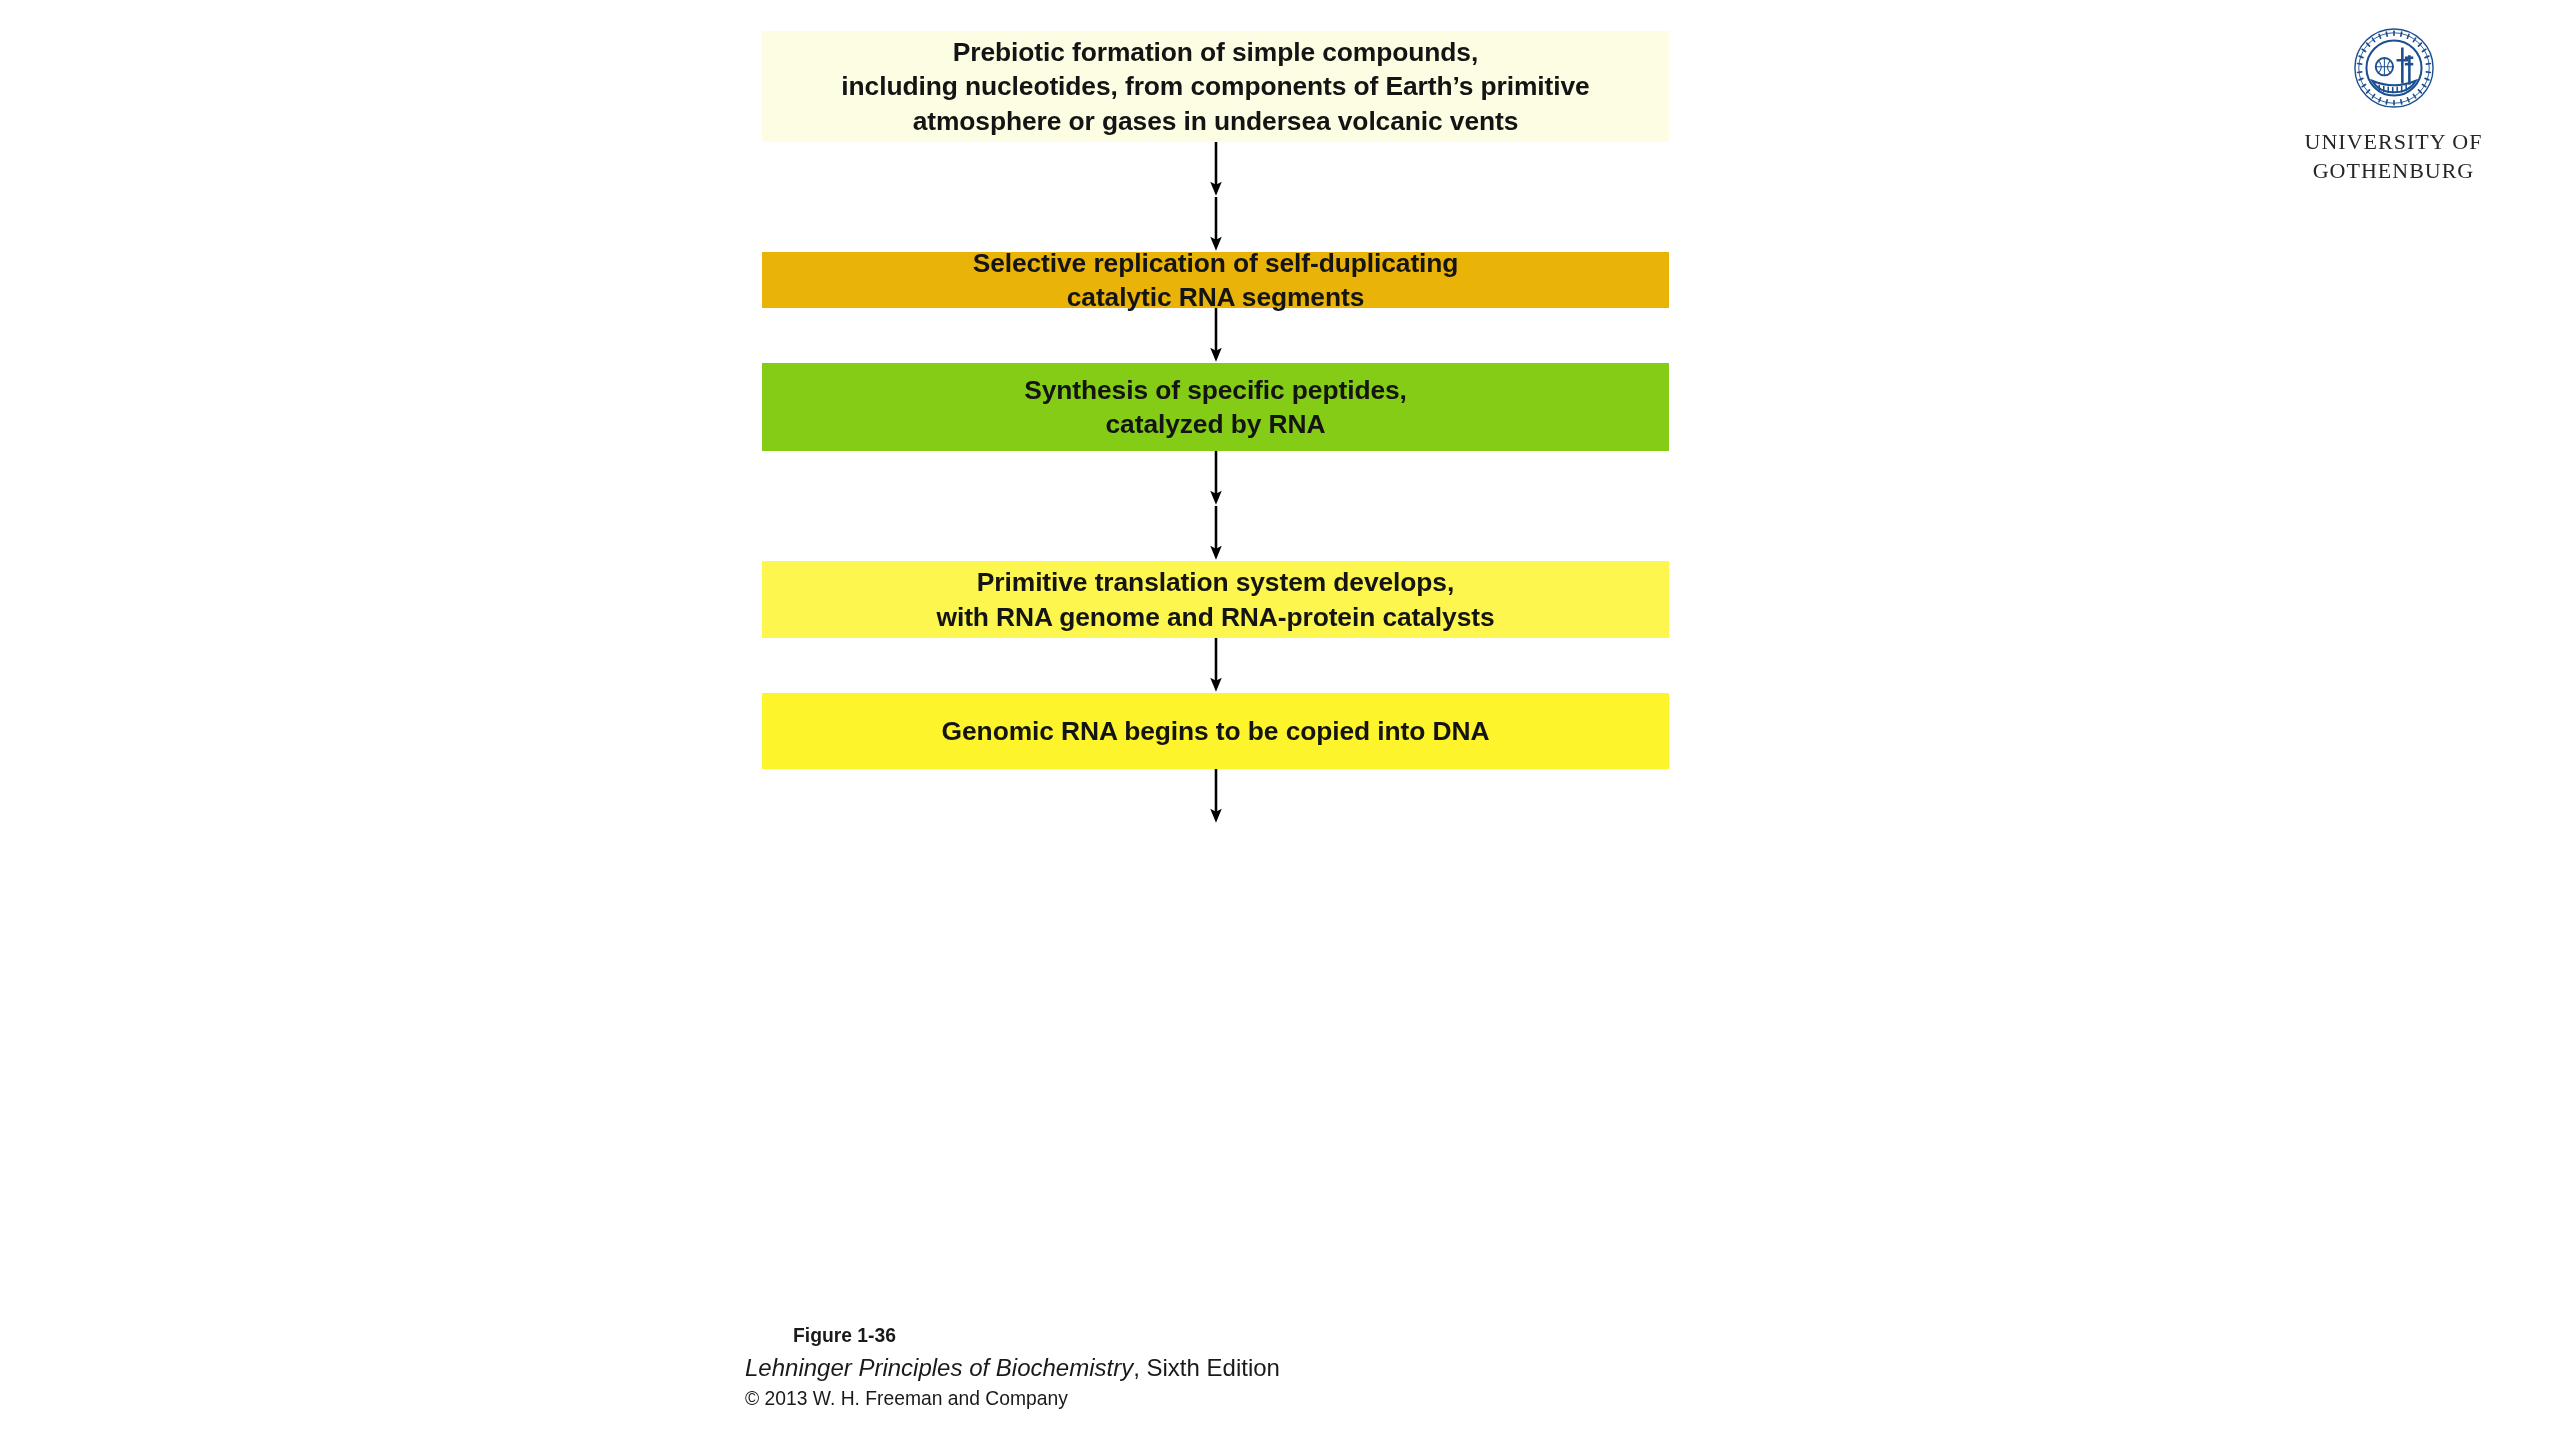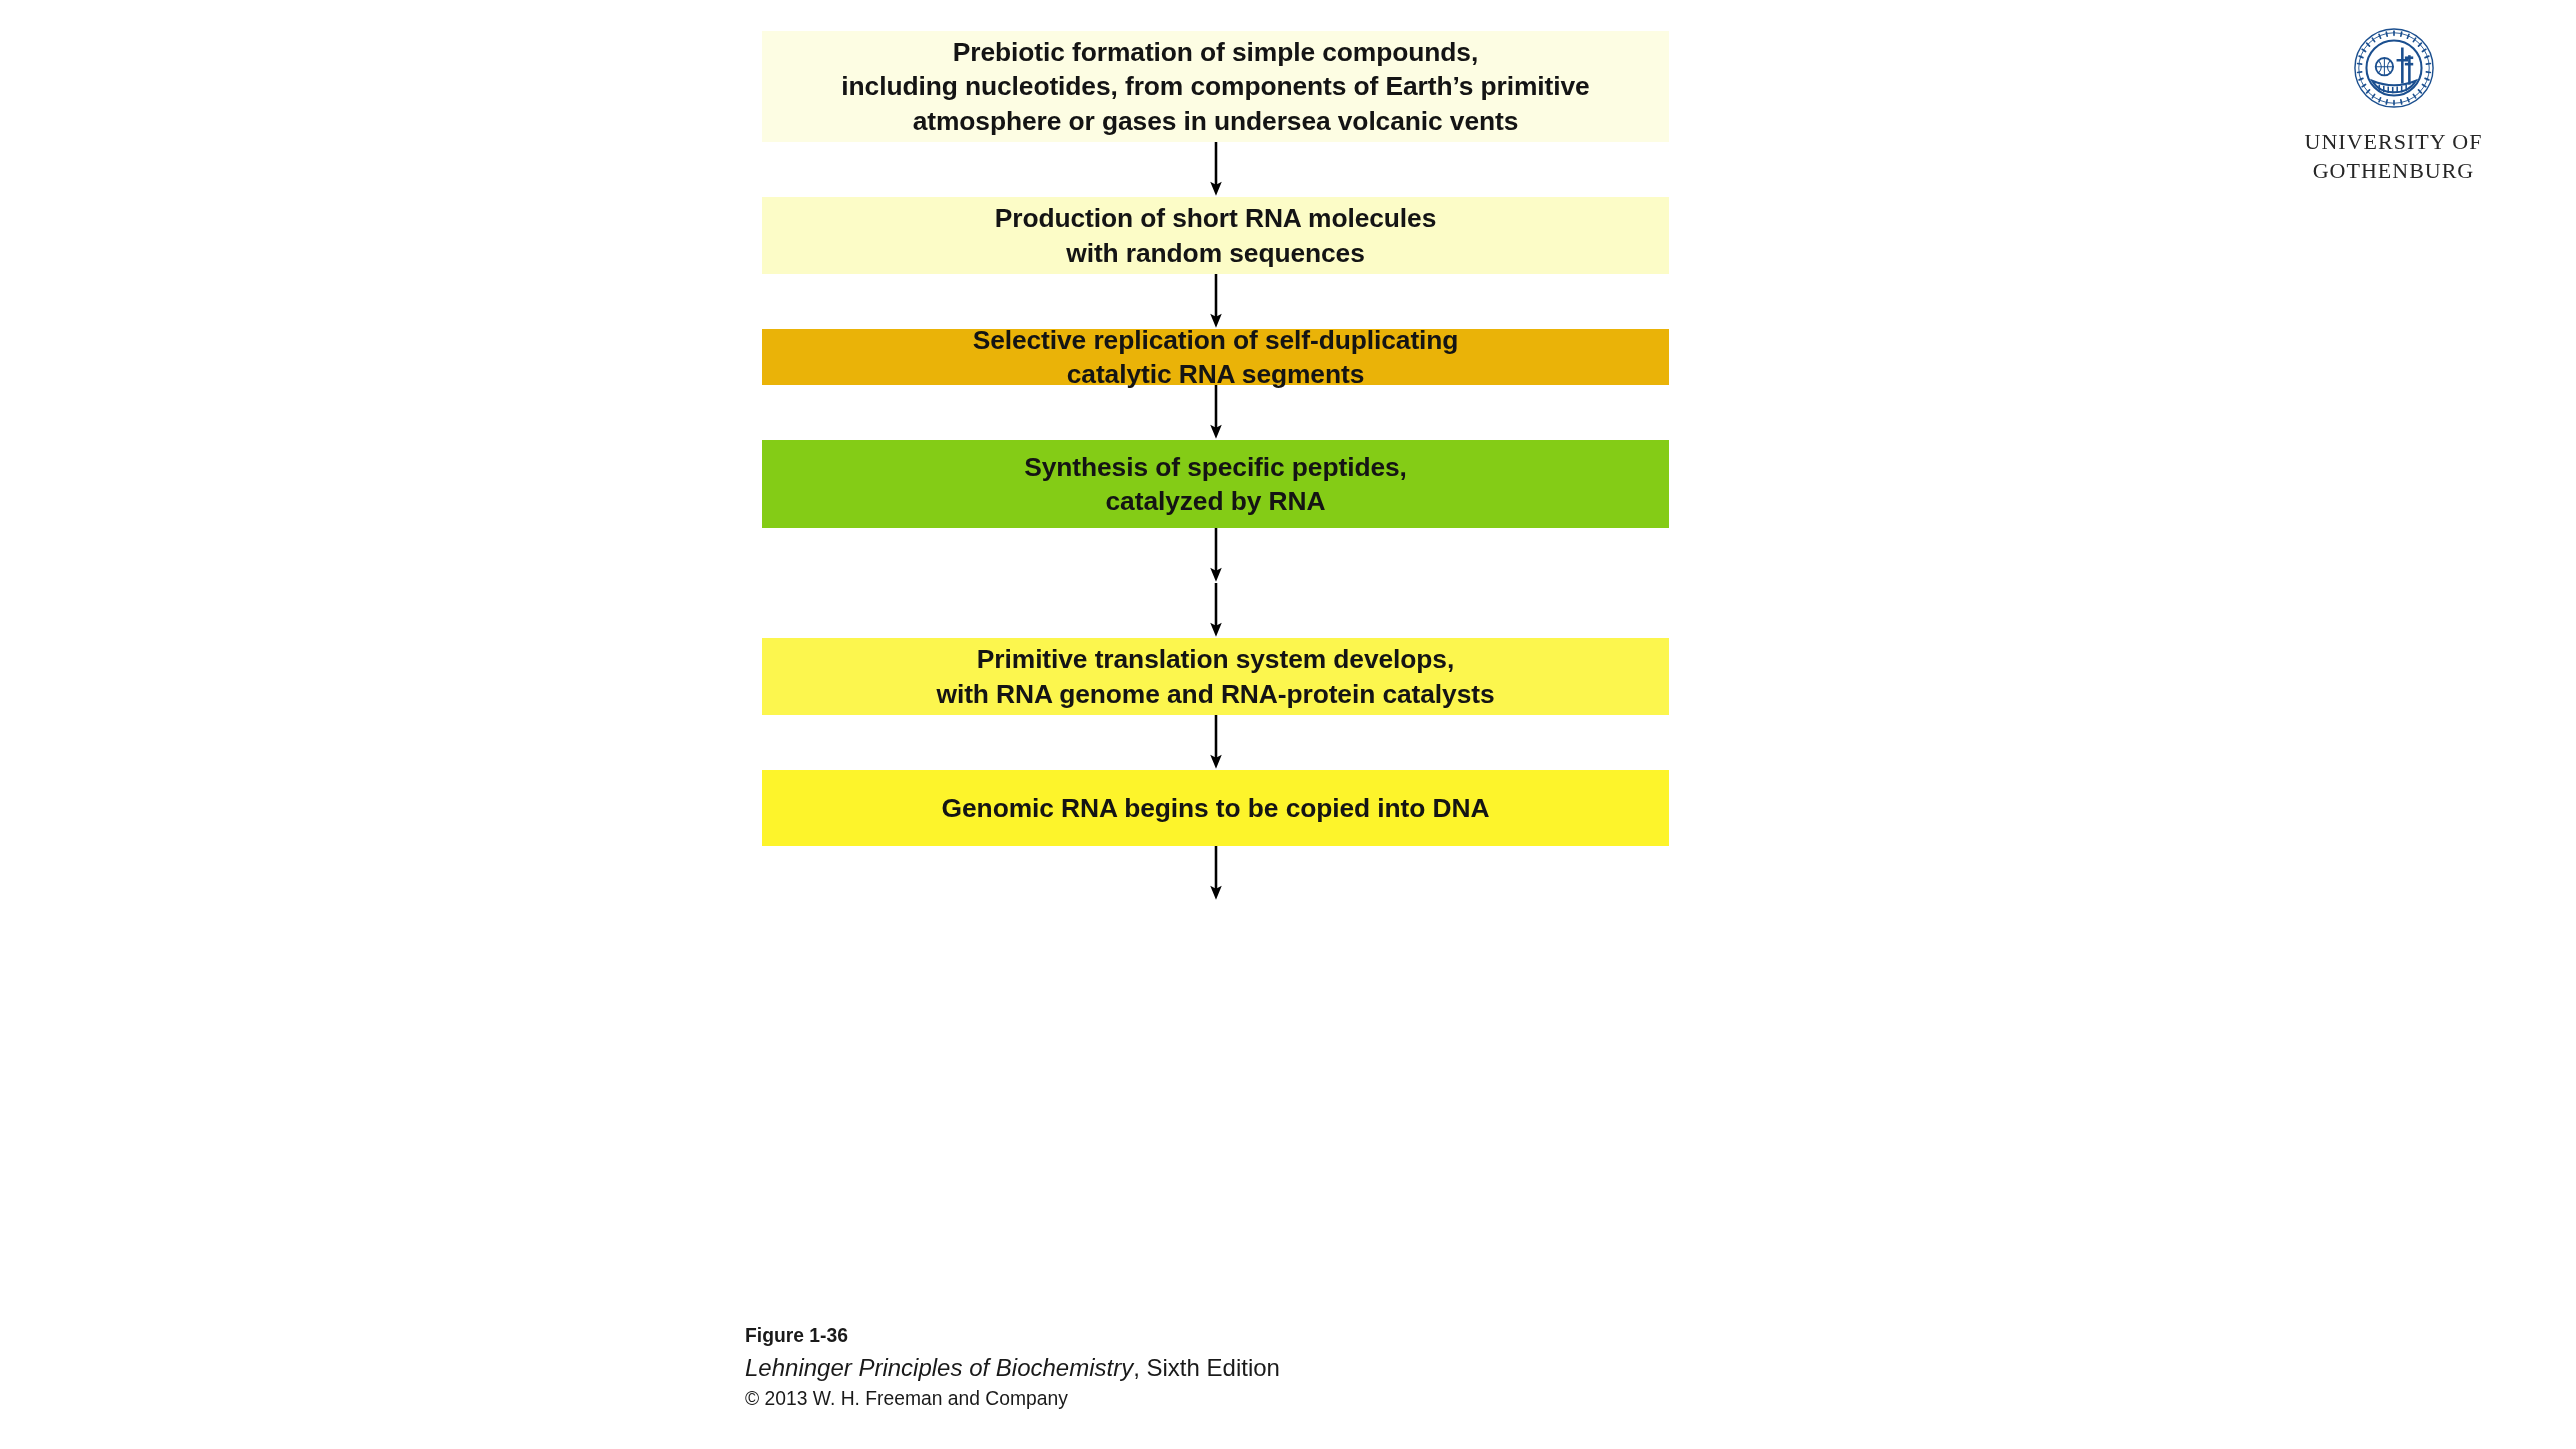--- a/index.html
+++ b/index.html
@@ -93,20 +93,21 @@
   .caption {
     position: absolute;
     left: 745px;
     top: 1323px;
     color: #1a1a1a;
   }
   .caption-title {
     font-size: 19.3px;
     font-weight: bold;
     line-height: 1.38;
+    margin-left: 48px;
   }
   .caption-source {
     font-size: 24px;
     line-height: 1.48;
   }
   .caption-source .ital {
     font-style: italic;
   }
   .caption-copy {
     font-size: 19.3px;
@@ -188,24 +189,20 @@
 atmosphere or gases in undersea volcanic vents</span>
   </div>
 
   <div class="arrow-gap">
     <svg width="26" height="55" viewBox="0 0 40 86" aria-hidden="true">
       <line x1="20" y1="0" x2="20" y2="70" stroke="#000" stroke-width="4"></line>
       <path d="M20 84 L11 62 L20 67 L29 62 Z" fill="#000"></path>
     </svg>
   </div>
 
-  <div class="flow-box c2">
-    <span>Production of short RNA molecules
-with random sequences</span>
-  </div>
 
   <div class="arrow-gap">
     <svg width="26" height="55" viewBox="0 0 40 86" aria-hidden="true">
       <line x1="20" y1="0" x2="20" y2="70" stroke="#000" stroke-width="4"></line>
       <path d="M20 84 L11 62 L20 67 L29 62 Z" fill="#000"></path>
     </svg>
   </div>
 
   <div class="flow-box c3">
     <span>Selective replication of self-duplicating

